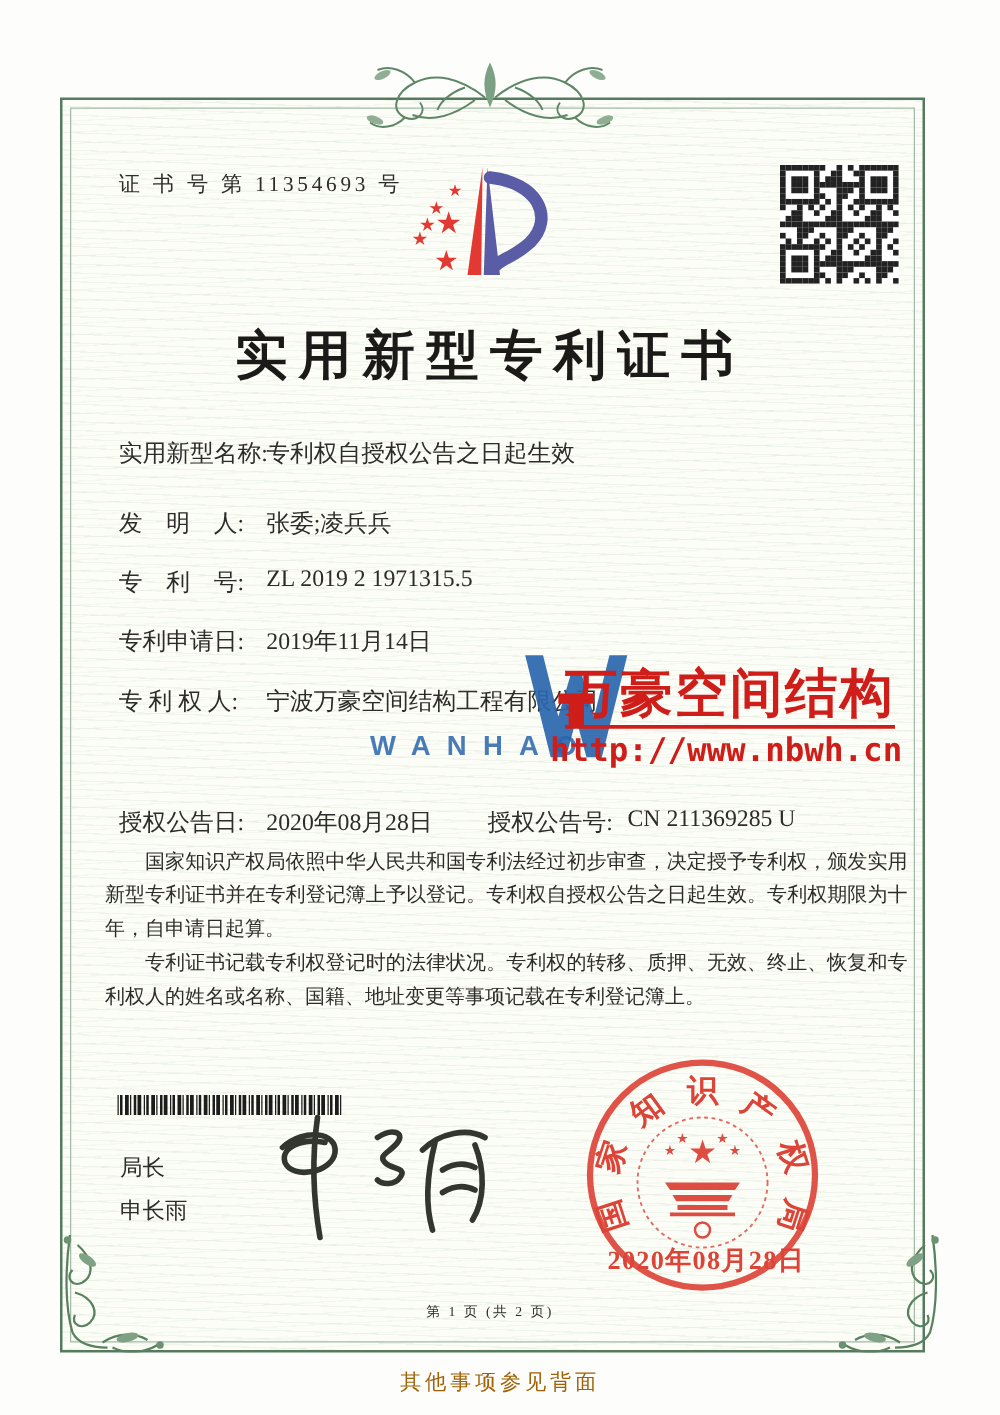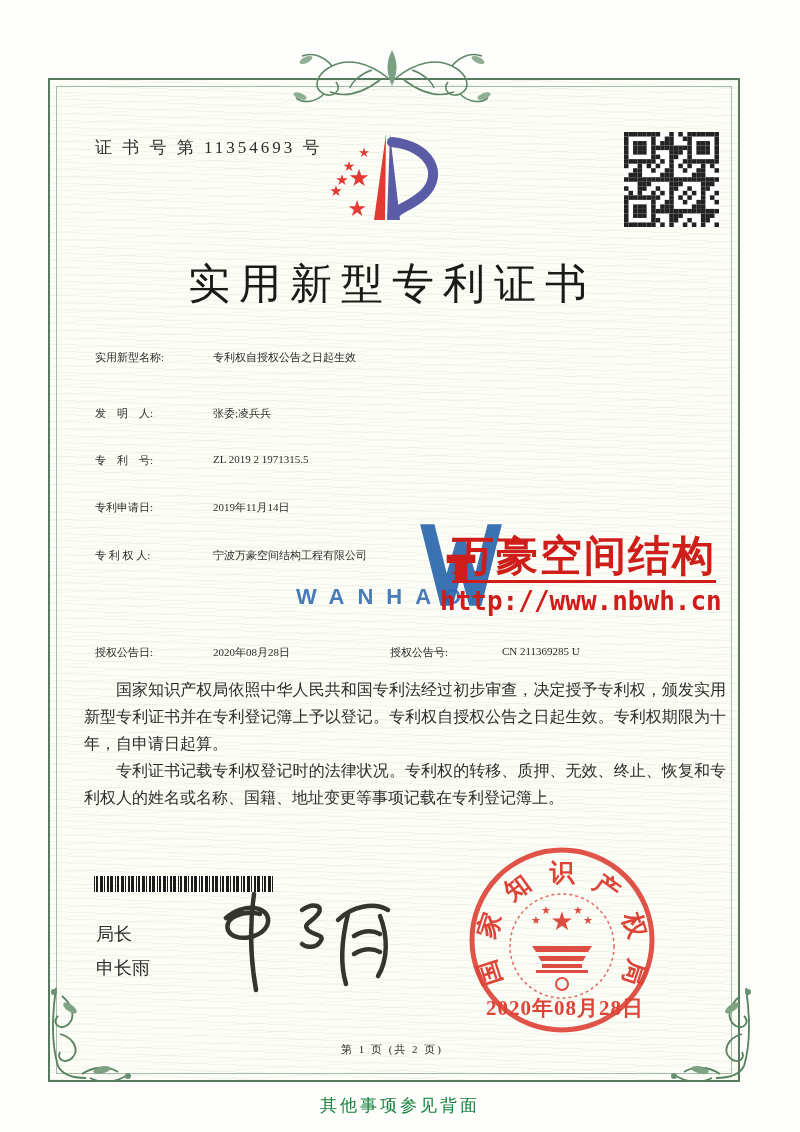--- a/index.html
+++ b/index.html
@@ -36,43 +36,43 @@
   .ornament{position:absolute;pointer-events:none;}
   .orn-top{left:272px;top:44px;width:240px;height:72px;}
   .orn-bl{left:42px;top:986px;width:92px;height:96px;}
   .orn-br{left:668px;top:986px;width:92px;height:96px;transform:scaleX(-1);}
   
   .cert-no{position:absolute;left:95px;top:136px;font-size:17px;letter-spacing:3px;}
   .logo{position:absolute;left:326px;top:124px;width:144px;height:116px;}
   .qr{position:absolute;left:624px;top:132px;width:95px;height:95px;background:#fff;}
   .title{
     position:absolute;left:48px;top:256px;width:688px;text-align:center;
-    font-size:42px;font-weight:400;letter-spacing:9px;color:#1c1a18;
+    font-size:42px;font-weight:700;letter-spacing:9px;color:#1c1a18;
   }
   
-  .field{position:absolute;left:95px;font-size:11px;display:flex;white-space:pre;}
+  .field{position:absolute;left:95px;font-size:19px;display:flex;white-space:pre;}
   .flabel{display:inline-block;width:118px;white-space:pre;}
   .fvalue{white-space:pre;}
   
   .body-text{position:absolute;left:84px;top:676px;width:642px;font-size:16px;line-height:27px;text-align:justify;}
   .body-text p{margin:0;text-indent:2em;}
   
   .barcode{position:absolute;left:94px;top:876px;height:16px;display:flex;align-items:stretch;}
   .barcode span{display:inline-block;background:#1c1c1c;}
   .director-title{position:absolute;left:96px;top:922px;font-size:18px;font-family:"Liberation Sans","DejaVu Sans",sans-serif;}
   .director-name{position:absolute;left:96px;top:956px;font-size:18px;font-family:Liberation Mono, monospace;}
   .signature{position:absolute;left:210px;top:886px;width:195px;height:112px;}
   .seal{position:absolute;left:452px;top:828px;width:220px;height:220px;}
   .seal-char{font-size:25px;font-weight:700;fill:var(--seal_red);text-anchor:middle;font-family:"Liberation Serif",serif;}
   .seal-date{
     position:absolute;left:452px;top:994px;width:226px;text-align:center;
     color:var(--seal_red);font-size:21px;font-weight:600;letter-spacing:1px;
   }
   .page-info{position:absolute;left:48px;top:1042px;width:688px;text-align:center;font-size:11px;letter-spacing:2px;}
-  .back-note{position:absolute;left:0;top:1094px;width:800px;text-align:center;font-size:17px;letter-spacing:3px;color:#15803d;}
+  .back-note{position:absolute;left:0;top:1094px;width:800px;text-align:center;font-size:17px;letter-spacing:3px;color:#a16207;}
   
   .wm{pointer-events:none;}
   .wm-logo{position:absolute;left:418px;top:518px;width:86px;height:94px;}
   .wm-brand{
     position:absolute;left:296px;top:584px;font-size:22px;font-weight:700;
     font-family:"Liberation Sans","DejaVu Sans",sans-serif;
     color:var(--wm_blue);letter-spacing:13px;opacity:.85;
   }
   .wm-company{
     position:absolute;left:452px;top:534px;font-size:42px;font-weight:700;

